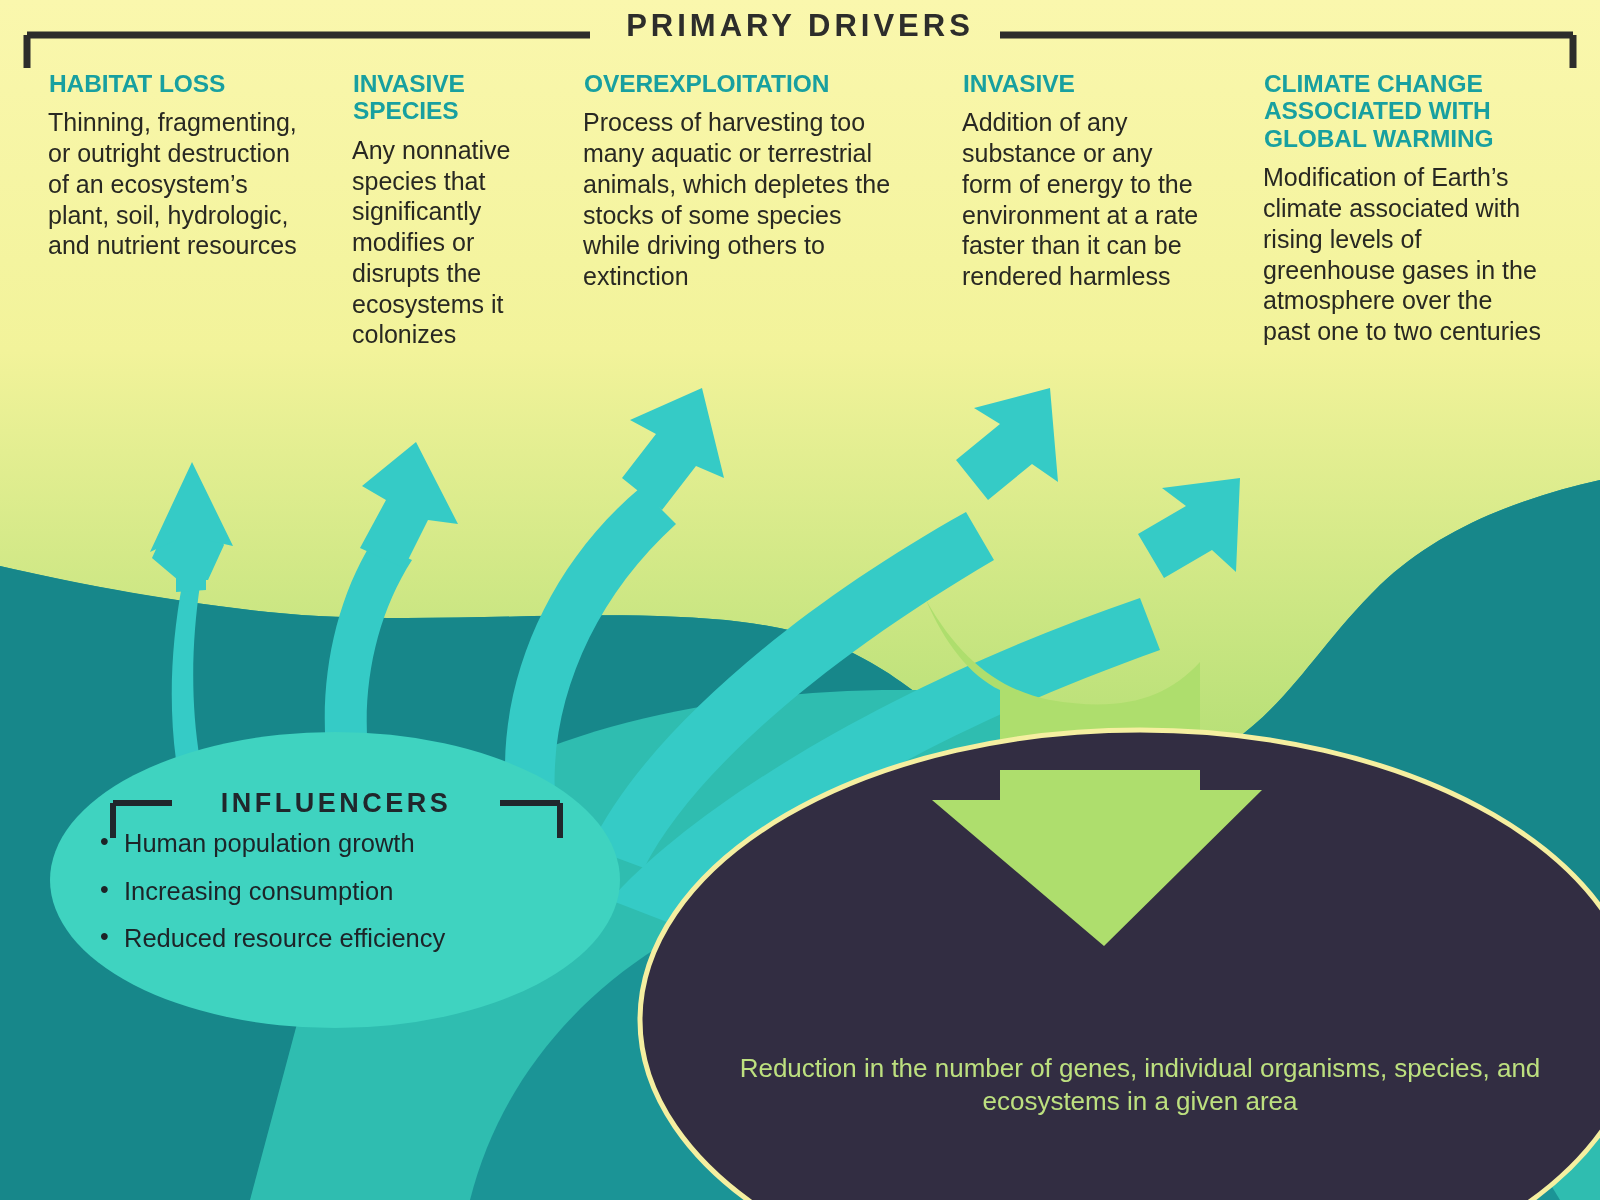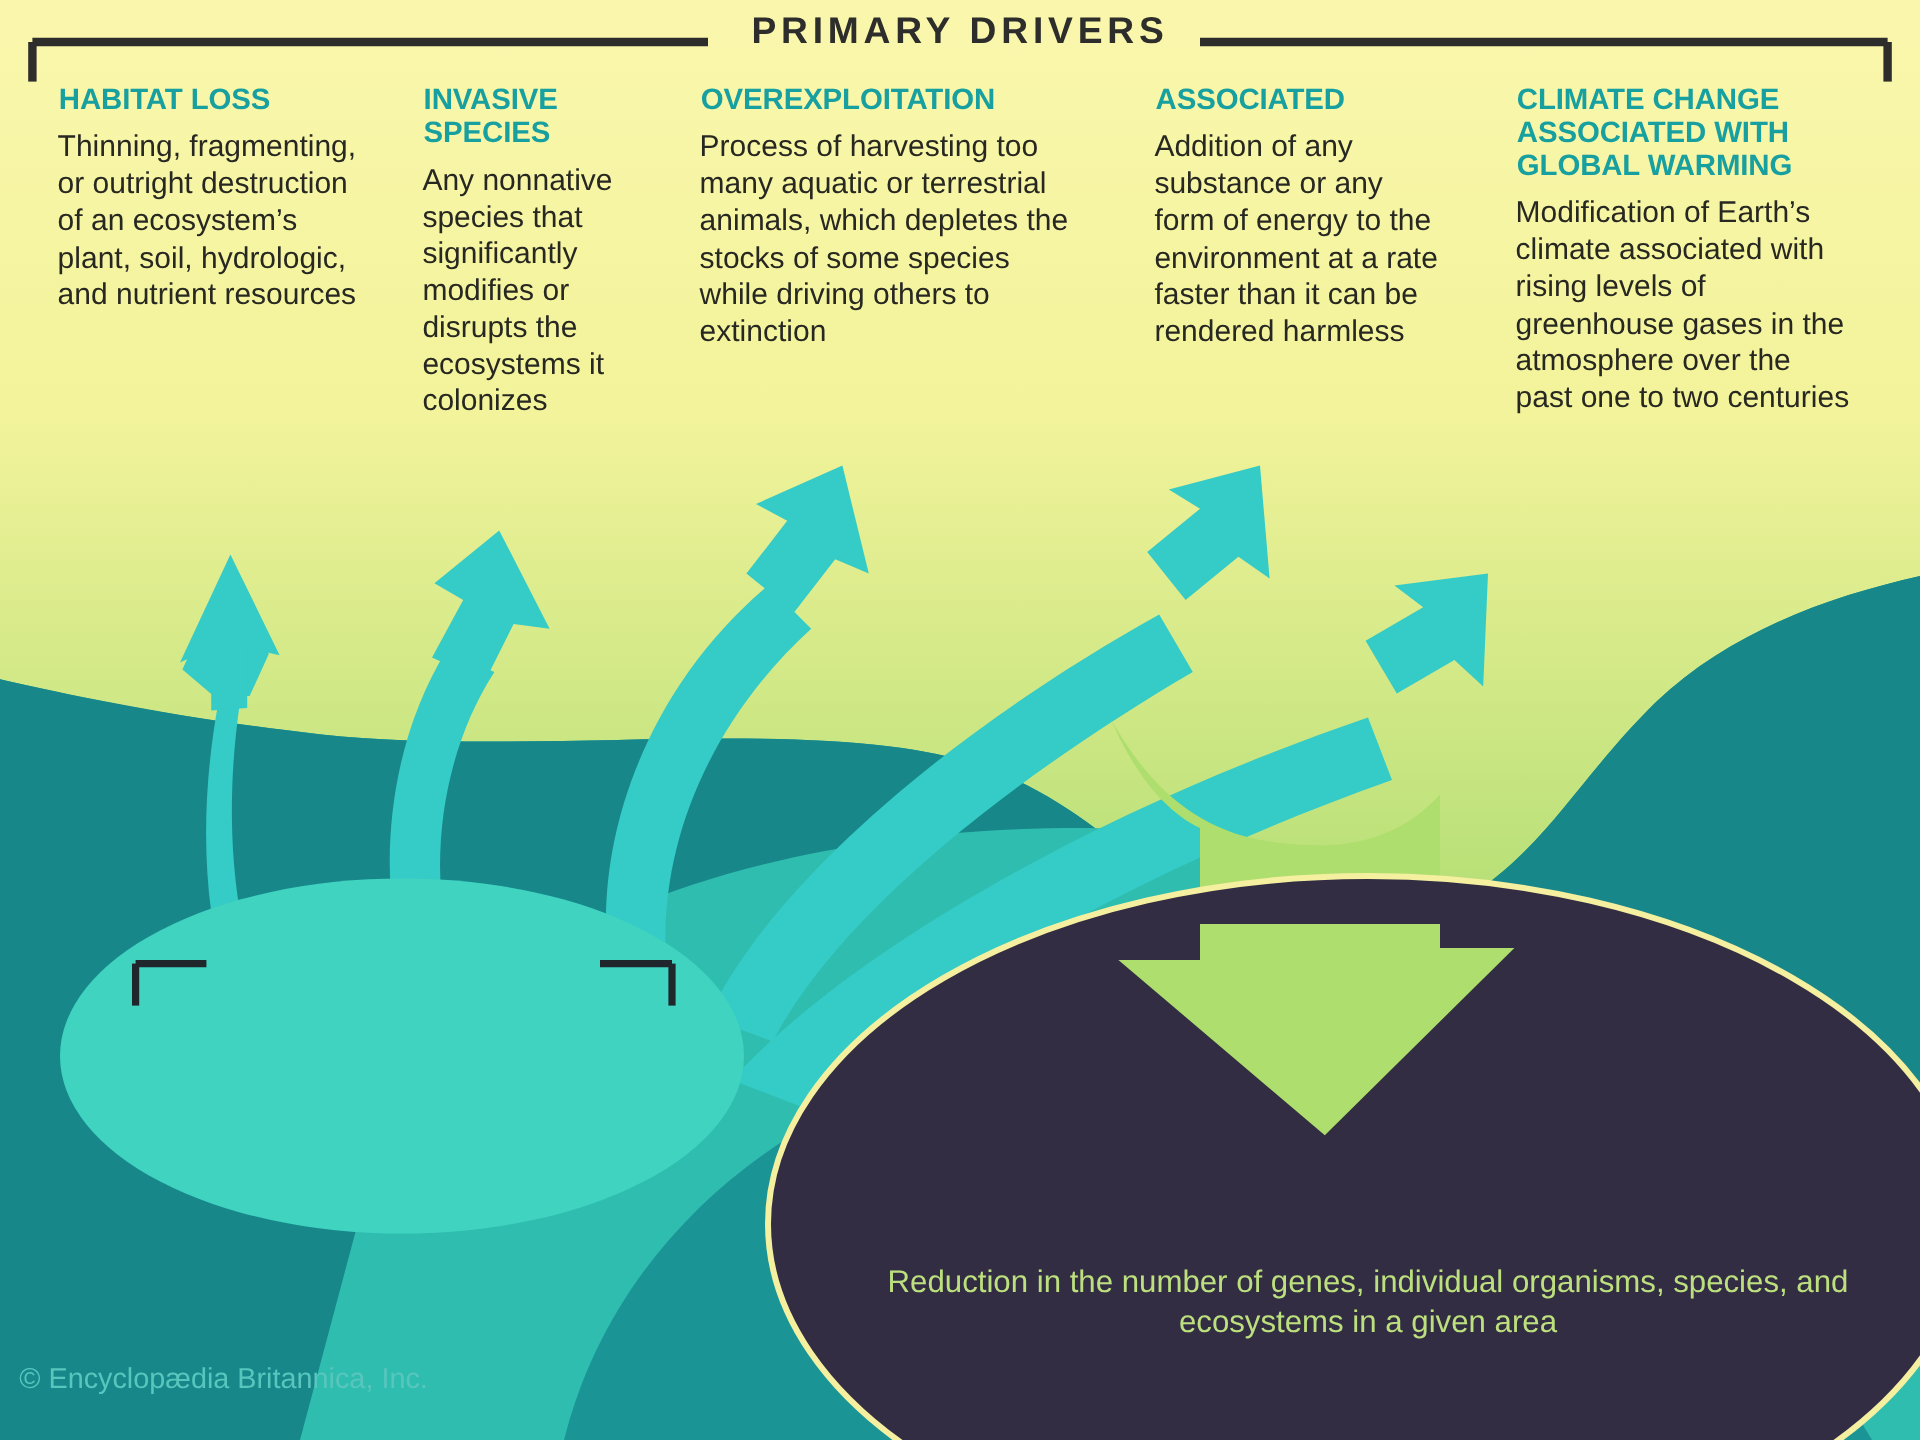--- a/index.html
+++ b/index.html
@@ -229,27 +229,34 @@
       <h3>INVASIVE SPECIES</h3>
       <p>Any nonnative species that significantly modifies or disrupts the ecosystems it colonizes</p>
     </div>
 
     <div class="col col-2">
       <h3>OVEREXPLOITATION</h3>
       <p>Process of harvesting too many aquatic or terrestrial animals, which depletes the stocks of some species while driving others to extinction</p>
     </div>
 
     <div class="col col-3">
-      <h3>ASSOCIATED</h3>
+      <h3>INVASIVE</h3>
       <p>Addition of any substance or any form of energy to the environment at a rate faster than it can be rendered harmless</p>
     </div>
 
     <div class="col col-4">
       <h3>CLIMATE CHANGE ASSOCIATED WITH GLOBAL WARMING</h3>
       <p>Modification of Earth’s climate associated with rising levels of greenhouse gases in the atmosphere over the past one to two centuries</p>
     </div>
 
+    <div class="infl-wrap">
+      <div class="infl-title">INFLUENCERS</div>
+      <ul class="infl-list">
+        <li>Human population growth</li>
+        <li>Increasing consumption</li>
+        <li>Reduced resource efficiency</li>
+      </ul>
+    </div>
 
     <div class="bio-sub">Reduction in the number of genes, individual organisms, species, and ecosystems in a given area</div>
 
-    <div class="credit">© Encyclopædia Britannica, Inc.</div>
   </div>
 </div>
 
 </body></html>

